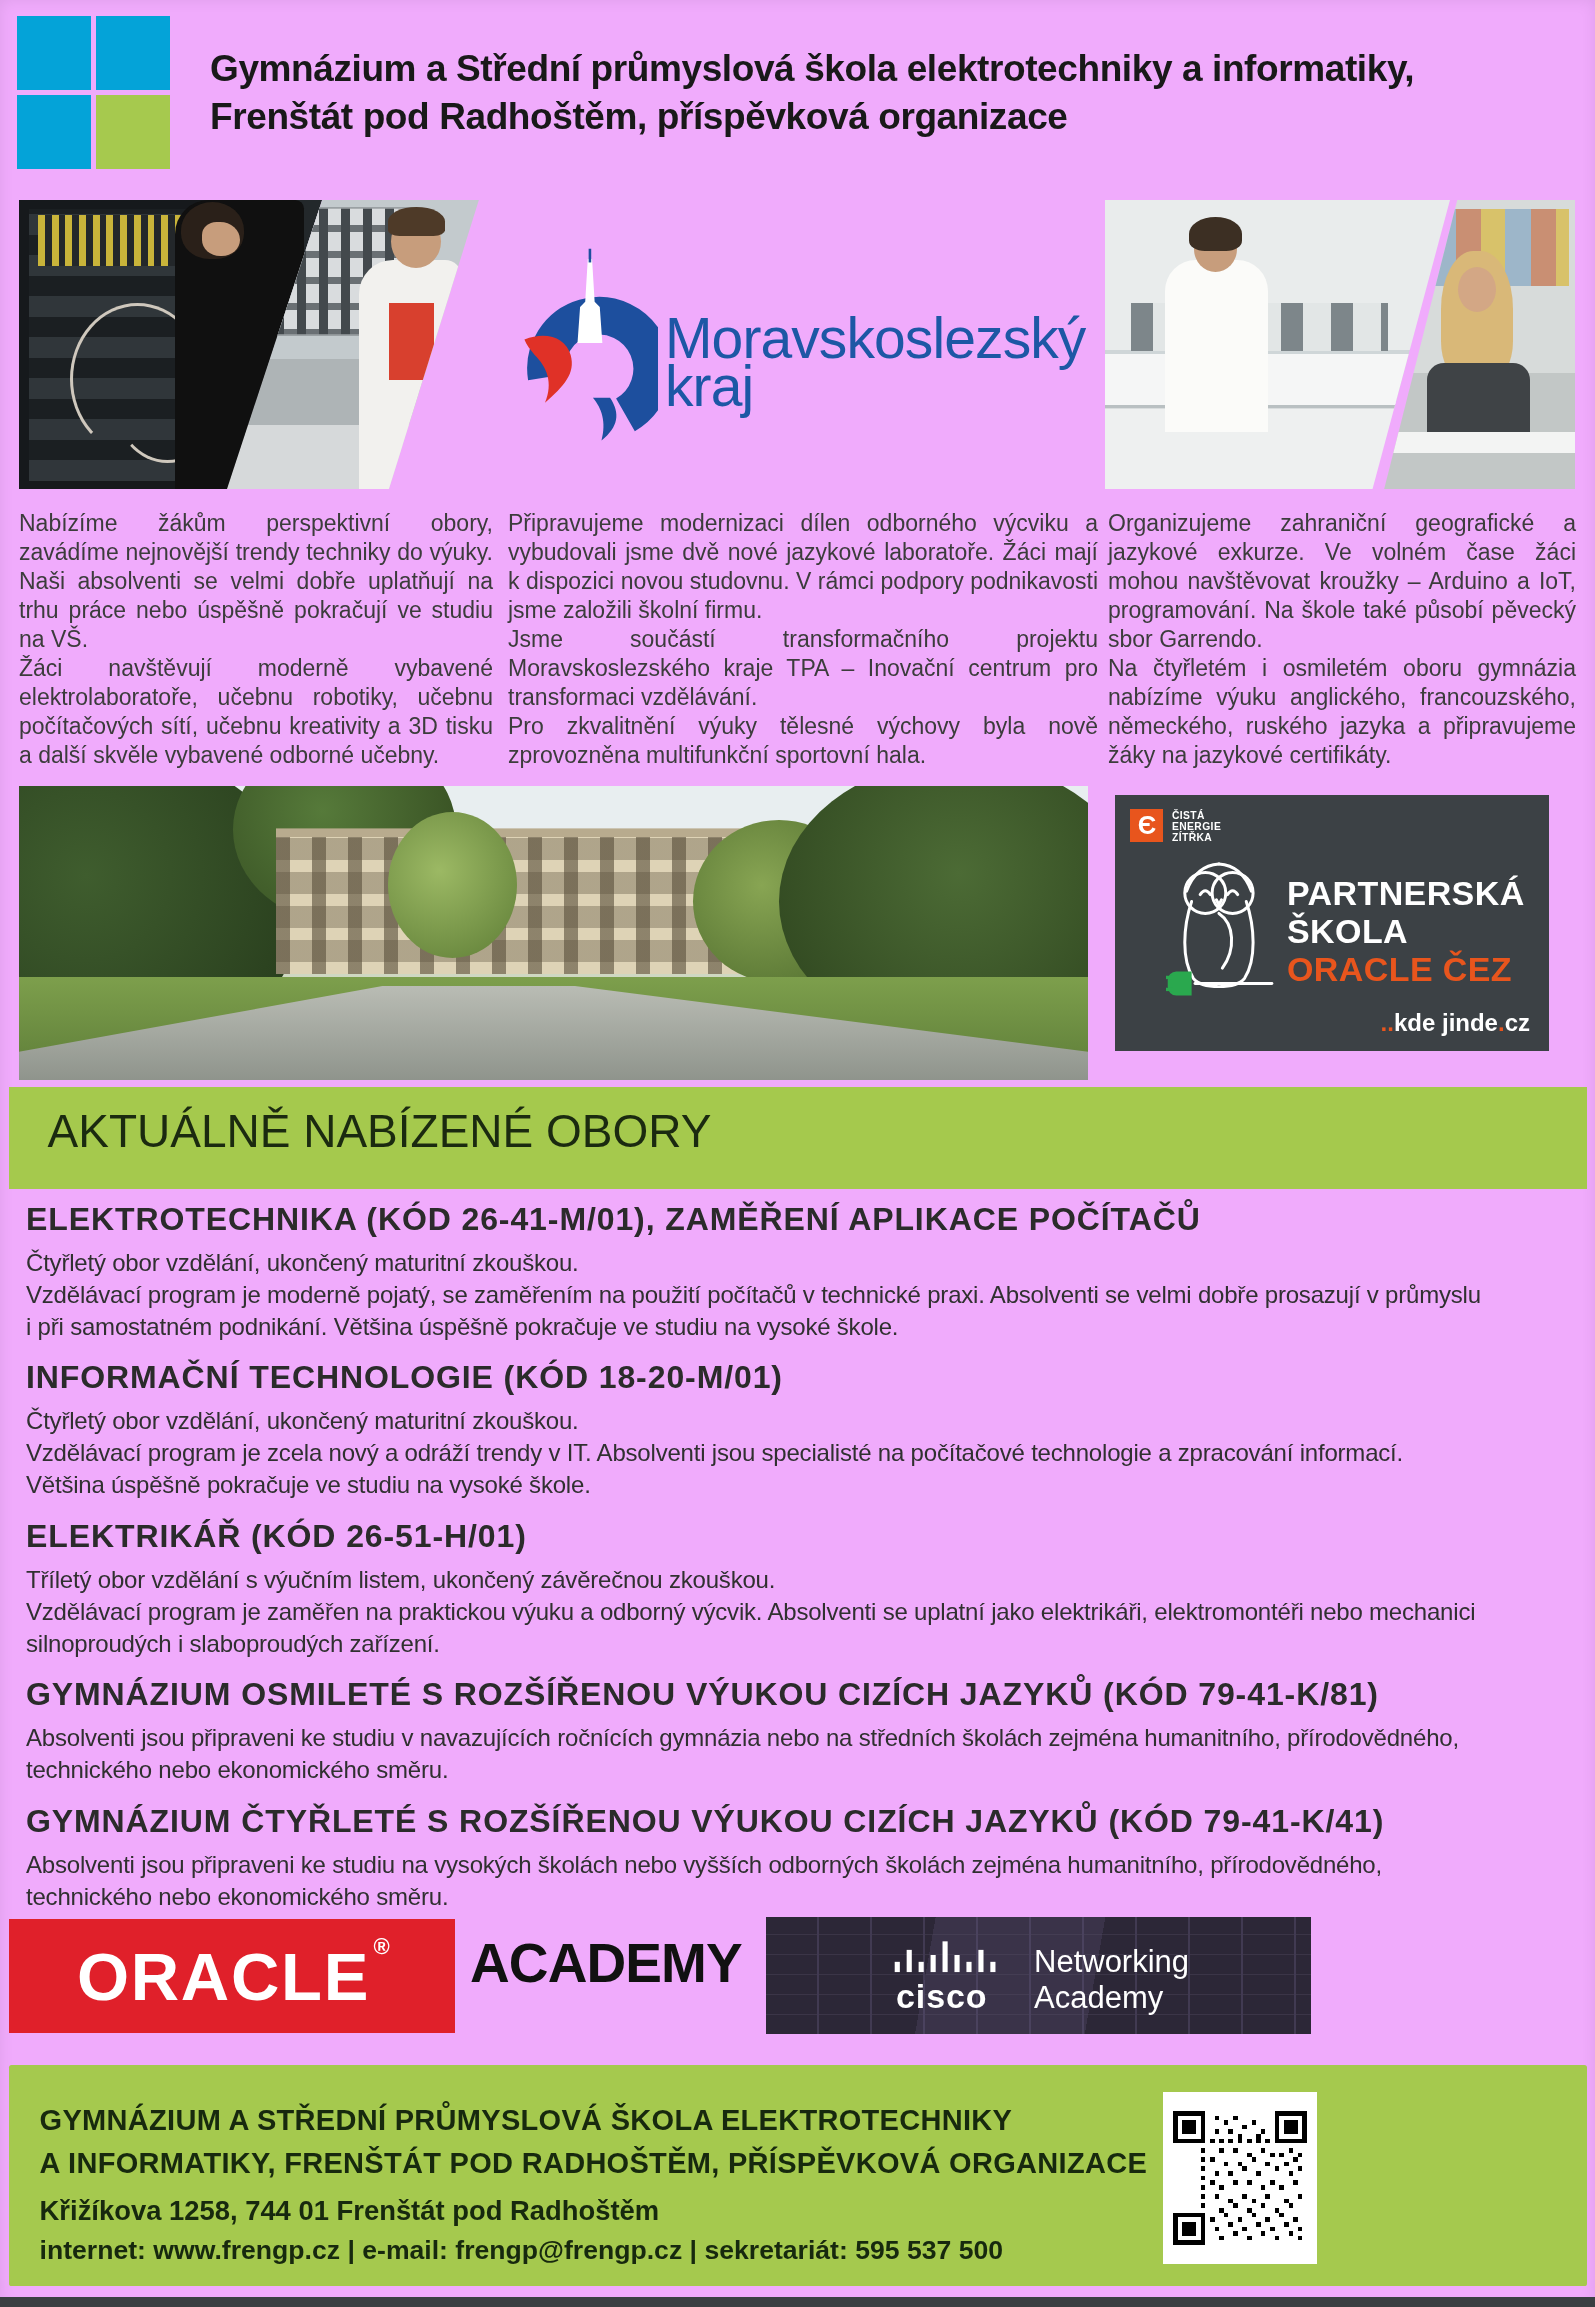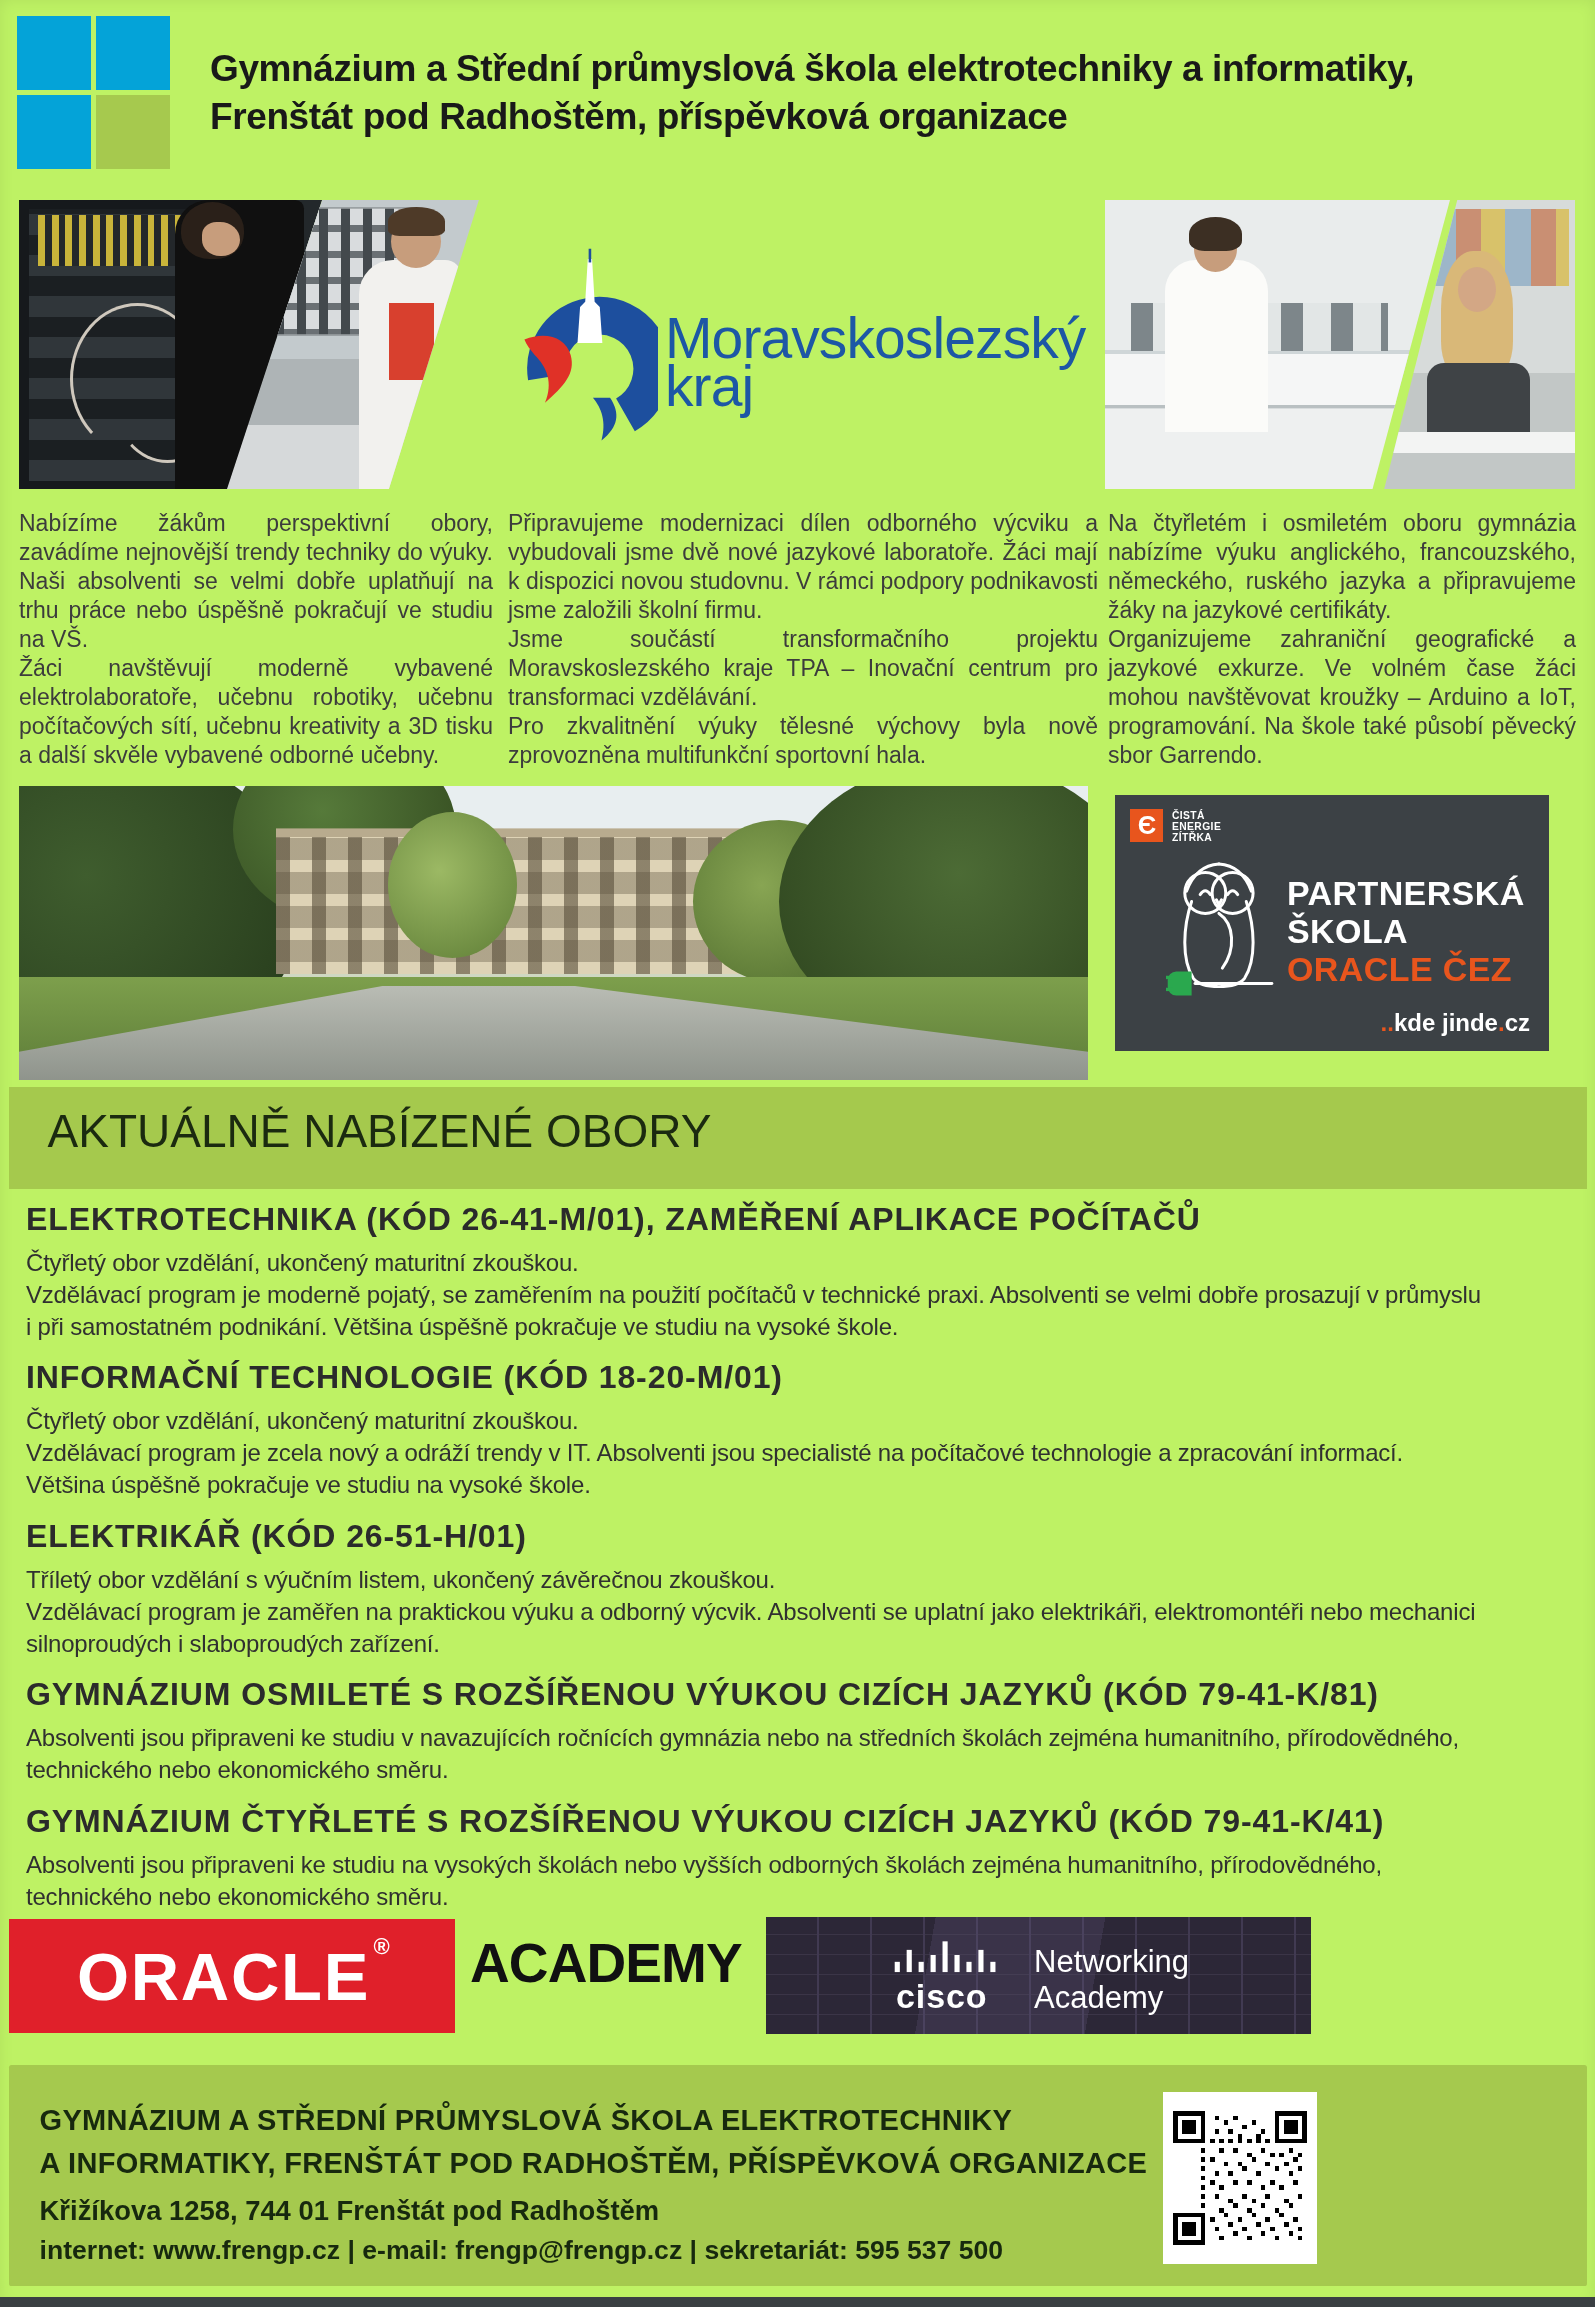--- a/index.html
+++ b/index.html
@@ -1,16 +1,16 @@
 <!DOCTYPE html>
 <html style="font-size:13.7px"><head>
 <meta charset="utf-8">
 <style>
   html,body{margin:0;padding:0;background:#e9e9e9;}
-  .page{position:relative;width:1595px;height:2307px;background:#bef264;overflow:hidden;
+  .page{position:relative;width:1595px;height:2307px;background:#f0abfc;overflow:hidden;
         font-family:"Liberation Sans",sans-serif;box-shadow:inset 0 0 15.4px rgba(0,0,0,.08);}
   
   .logo-grid{position:absolute;left:17px;top:16.3px;width:153px;height:153px;
              display:grid;grid-template-columns:74px 74px;grid-template-rows:74px 74px;gap:5.1px;}
   .logo-grid .sq{width:74px;height:74px;}
   .sq-blue{background:#04a3d8;}
   .sq-green{background:#a6c94e;}
   .school-title{position:absolute;left:210px;top:45px;font-size:37px;line-height:48px;
                 font-weight:800;color:#191919;letter-spacing:-0.4px;}
   
@@ -184,22 +184,22 @@
   <div class="col col1">
     <p>Nabízíme žákům perspektivní obory, zavádíme nejnovější trendy techniky do výuky. Naši absolventi se velmi dobře uplatňují na trhu práce nebo úspěšně pokračují ve studiu na VŠ.</p>
     <p>Žáci navštěvují moderně vybavené elektrolaboratoře, učebnu robotiky, učebnu počítačových sítí, učebnu kreativity a 3D tisku a další skvěle vybavené odborné učebny.</p>
   </div>
   <div class="col col2">
     <p>Připravujeme modernizaci dílen odborného výcviku a vybudovali jsme dvě nové jazykové laboratoře. Žáci mají k dispozici novou studovnu. V rámci podpory podnikavosti jsme založili školní firmu.</p>
     <p>Jsme součástí transformačního projektu Moravskoslezského kraje TPA – Inovační centrum pro transformaci vzdělávání.</p>
     <p>Pro zkvalitnění výuky tělesné výchovy byla nově zprovozněna multifunkční sportovní hala.</p>
   </div>
   <div class="col col3">
+    <p>Organizujeme zahraniční geografické a jazykové exkurze. Ve volném čase žáci mohou navštěvovat kroužky – Arduino a IoT, programování. Na škole také působí pěvecký sbor Garrendo.</p>
     <p>Na čtyřletém i osmiletém oboru gymnázia nabízíme výuku anglického, francouzského, německého, ruského jazyka a připravujeme žáky na jazykové certifikáty.</p>
-    <p>Organizujeme zahraniční geografické a jazykové exkurze. Ve volném čase žáci mohou navštěvovat kroužky – Arduino a IoT, programování. Na škole také působí pěvecký sbor Garrendo.</p>
   </div>
 
   <div class="building">
     <div class="b-tree t1"></div>
     <div class="b-tree t2"></div>
     <div class="b-facade"></div>
     <div class="b-tree t5"></div>
     <div class="b-tree t4"></div>
     <div class="b-tree t3"></div>
     <div class="b-lawn"></div>

